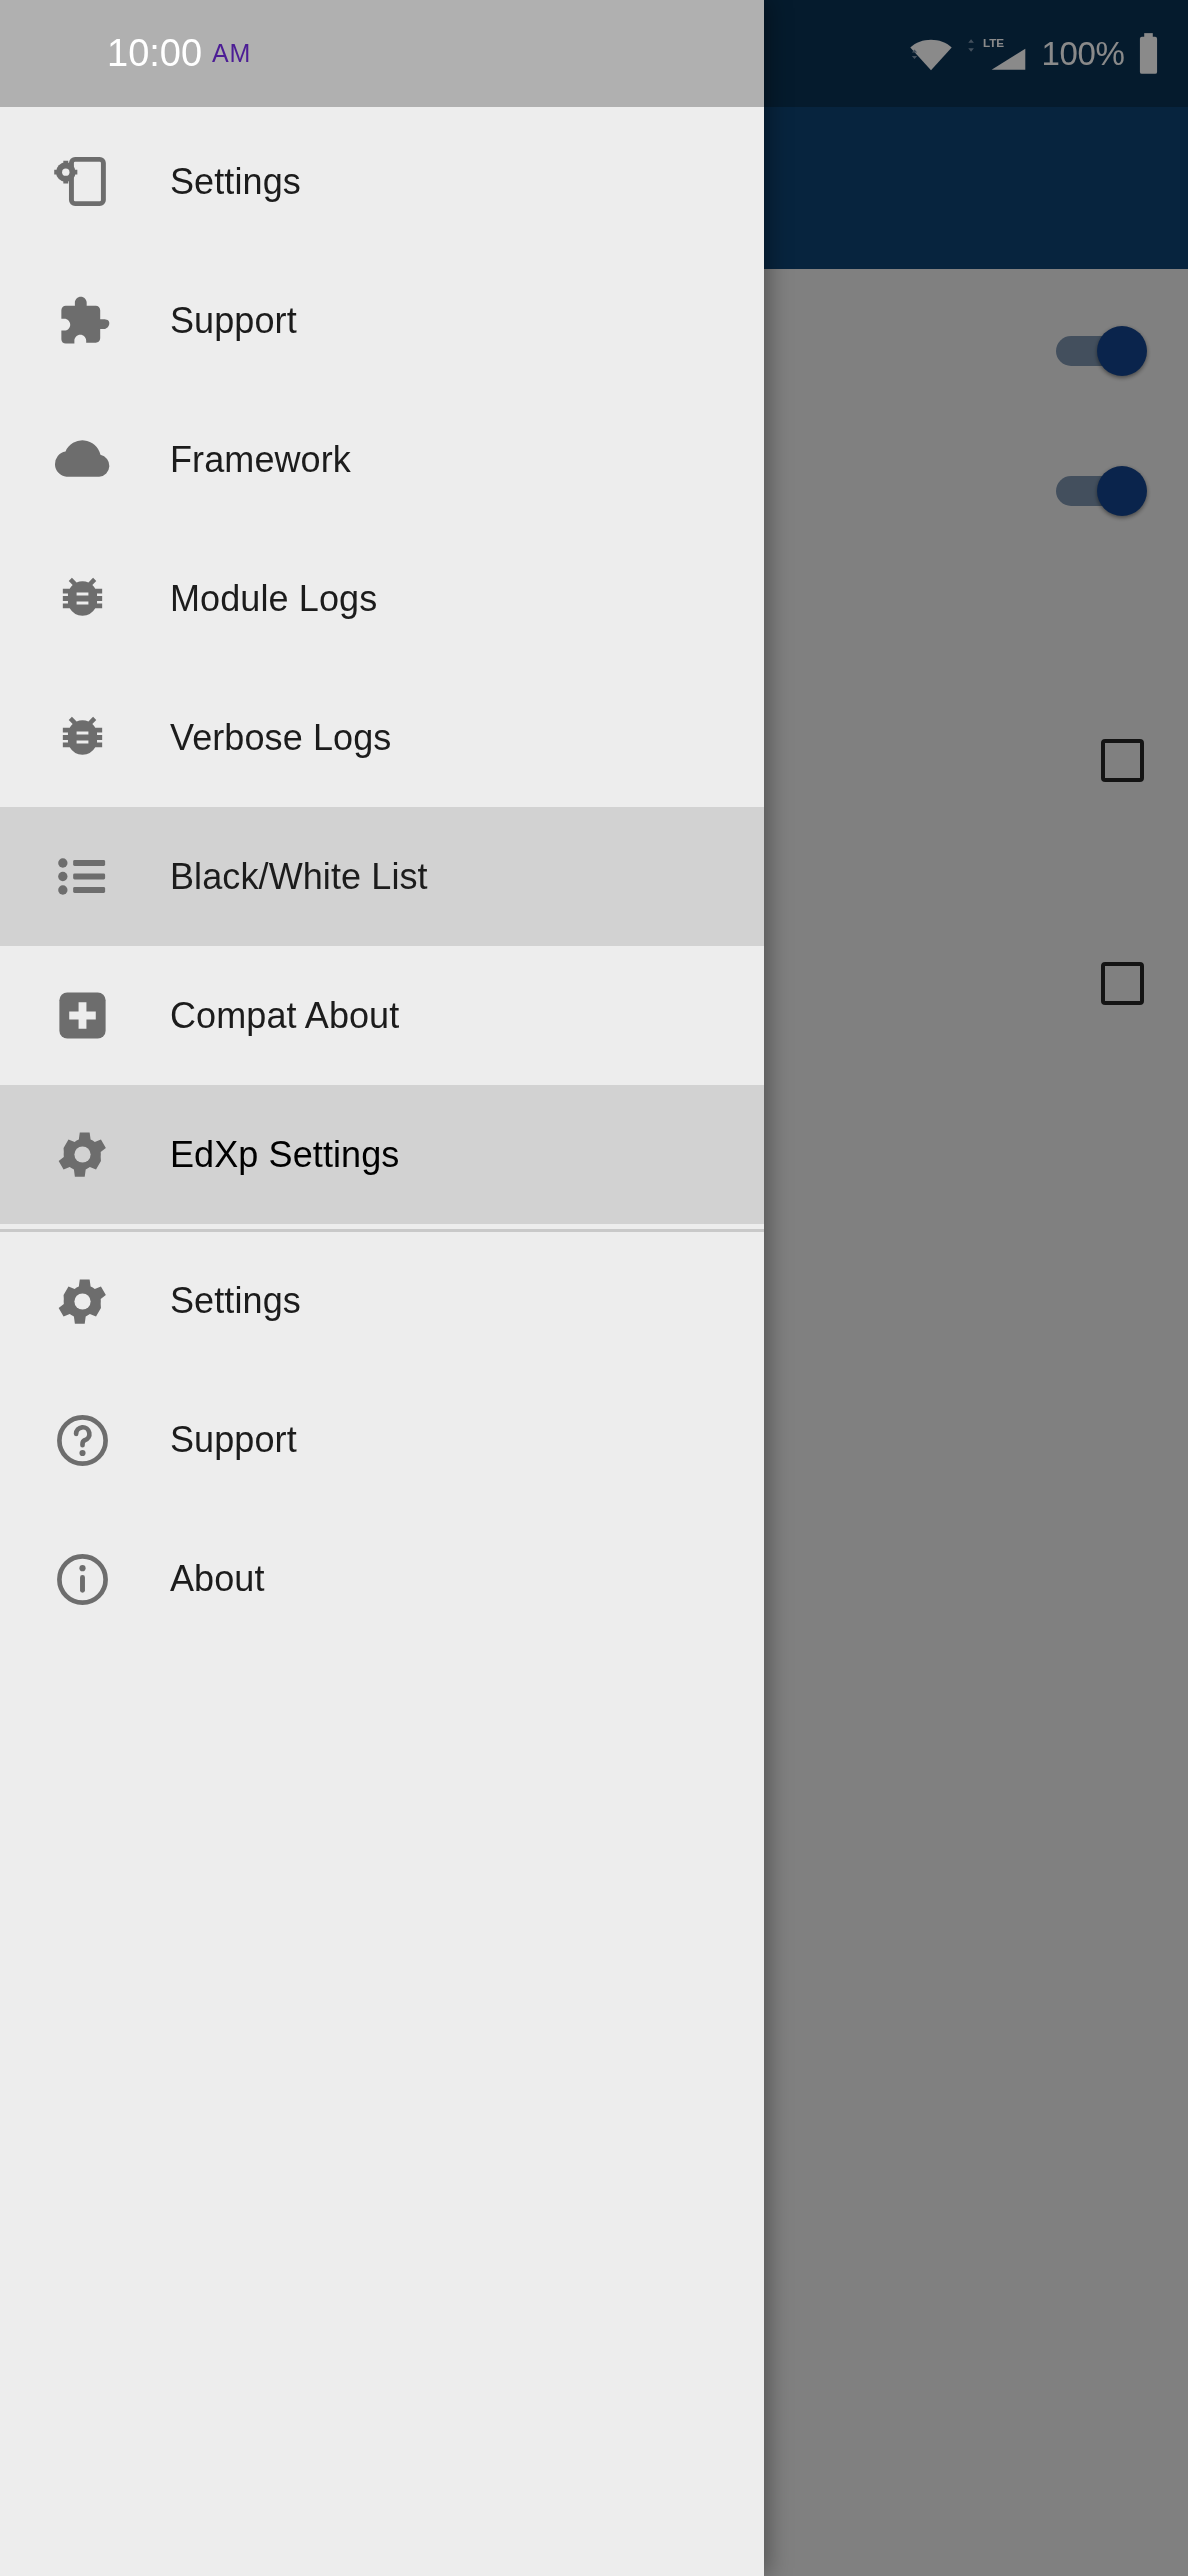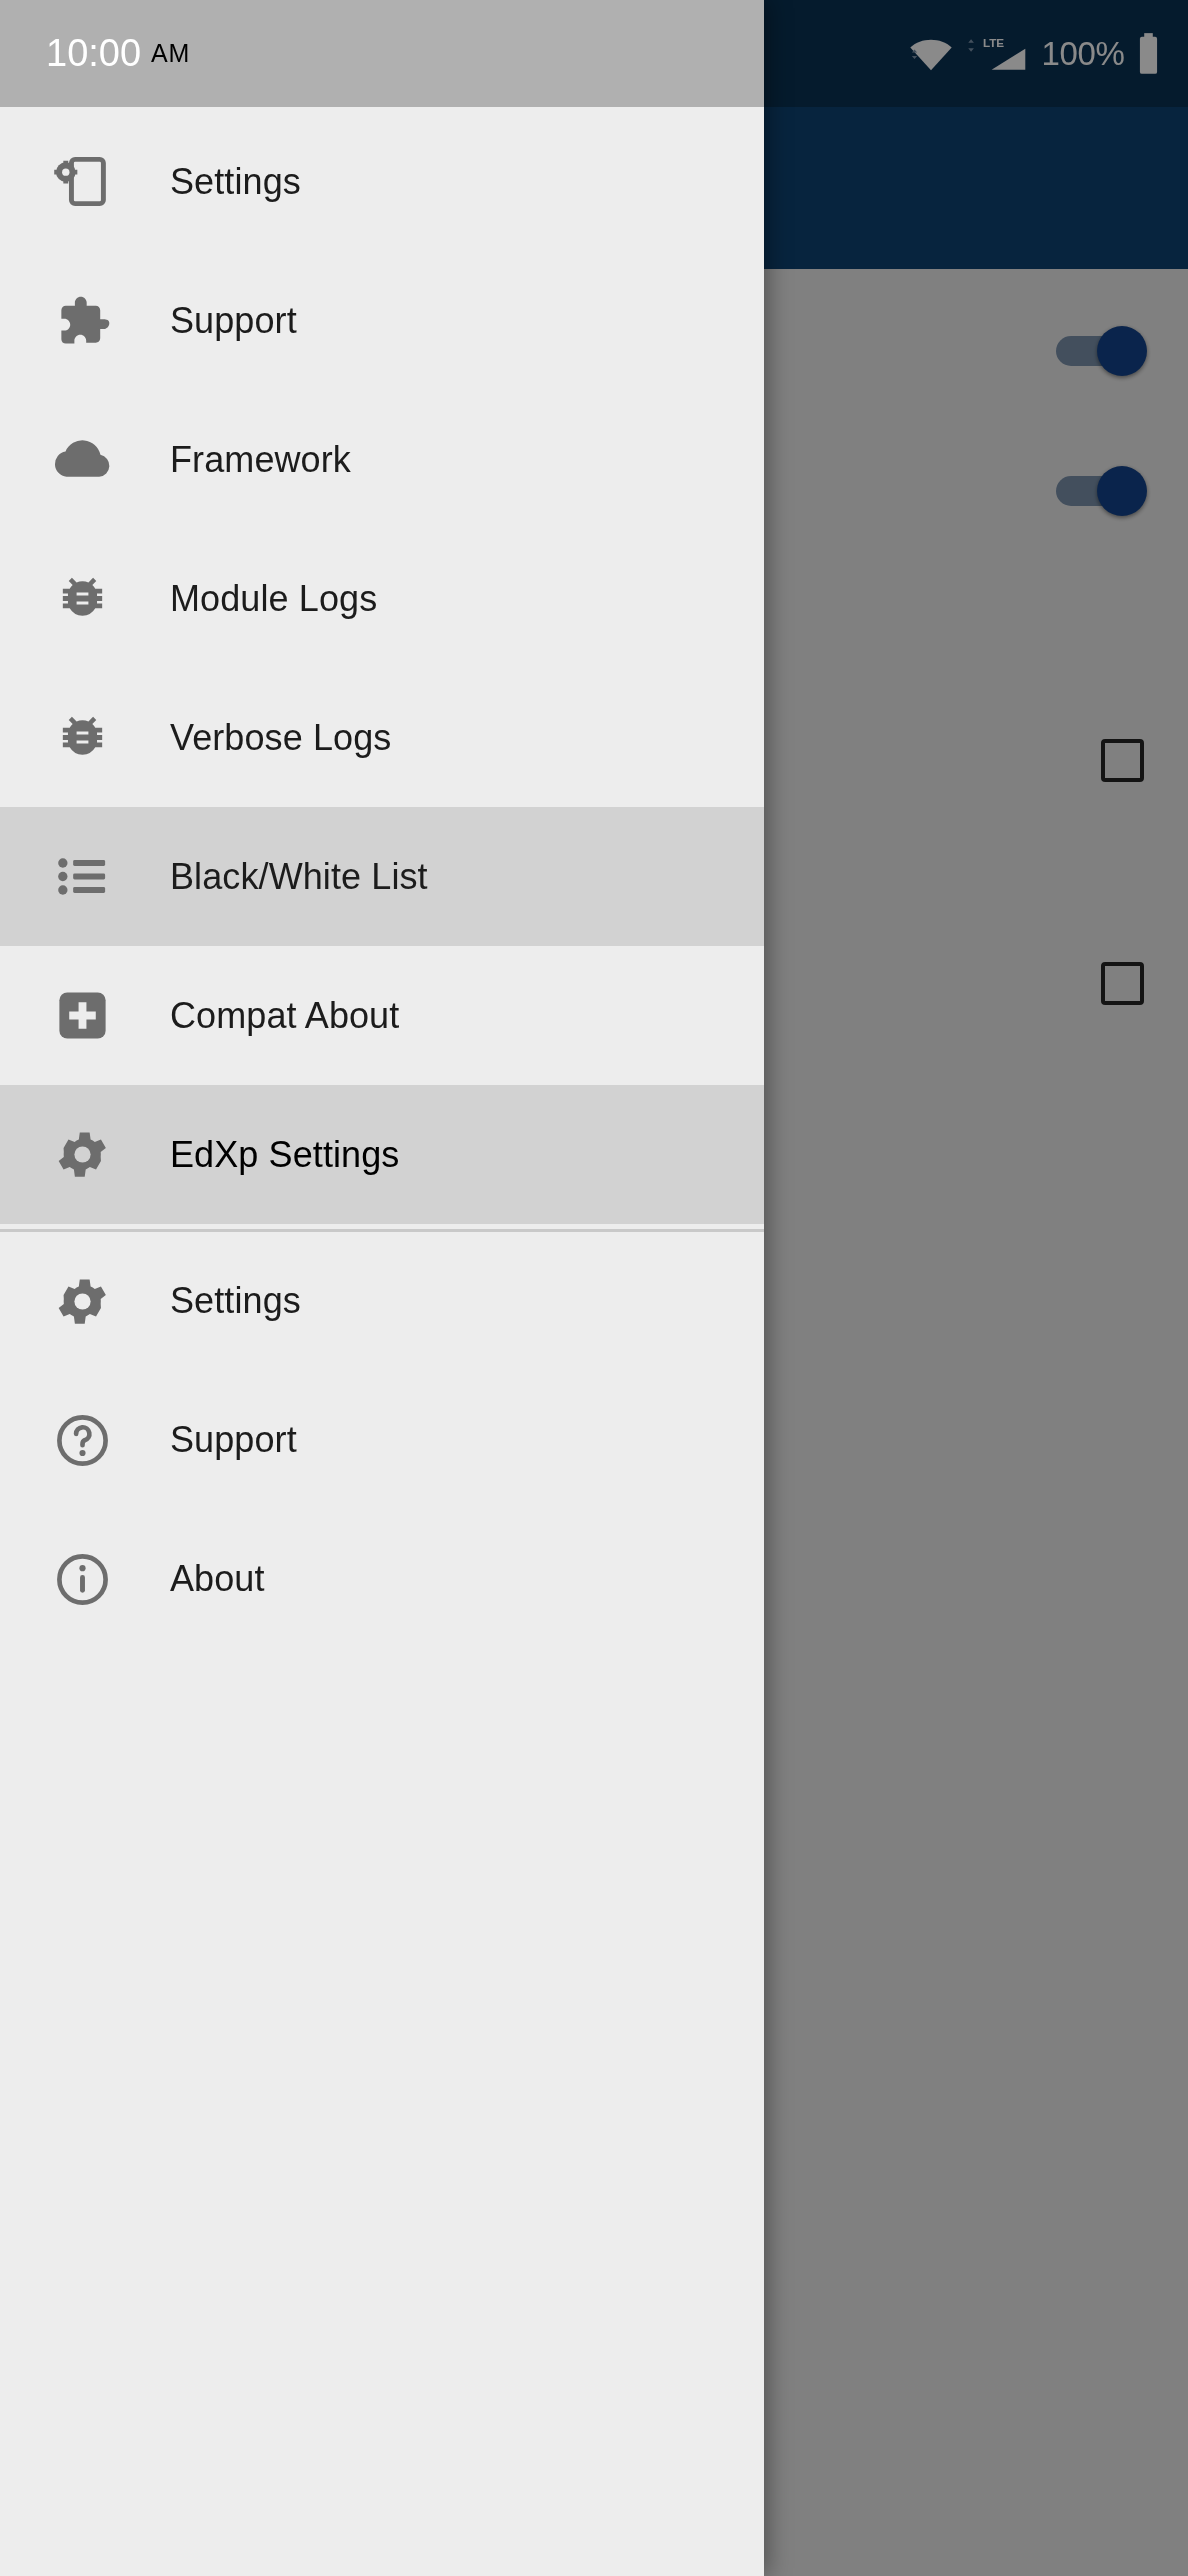--- a/index.html
+++ b/index.html
@@ -76,24 +76,24 @@
 
   
   #drawer {
     position:absolute; top:0; left:0; width:764px; height:2576px;
     background:#ededed;
     box-shadow:5px 0 21.5px rgba(0,0,0,0.35);
     overflow:hidden;
   }
   .drawer-statusbar {
     width:764px; height:107px; background:#b0b0b0;
-    display:flex; align-items:center; padding-left:46px;
+    display:flex; align-items:center; padding-left:107px;
   }
   .clock-time { color:#ffffff; font-size:38px; letter-spacing:0px; }
-  .clock-ampm { color:#000000; font-size:25px; margin-left:10px; letter-spacing:0.8px; }
+  .clock-ampm { color:#4c1d95; font-size:25px; margin-left:10px; letter-spacing:0.8px; }
 
   .drawer-list { width:764px; }
 
   .nav-item {
     position:relative; width:764px; height:139px;
     display:flex; align-items:center;
     background:#ededed;
   }
   .nav-item.selected { background:#d2d2d2; }
 

